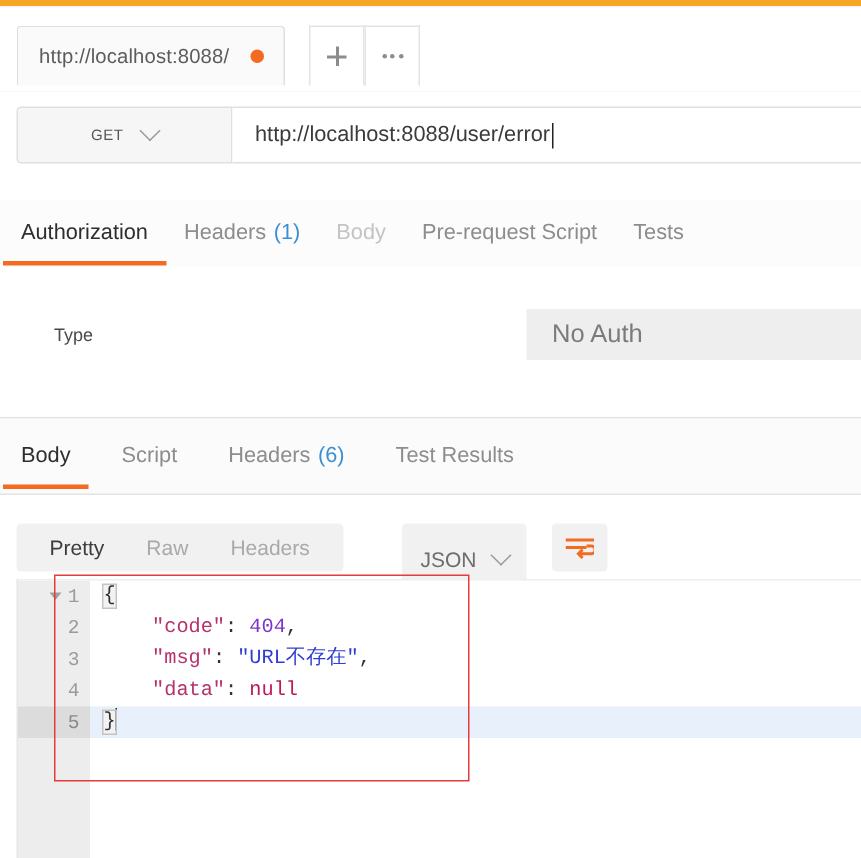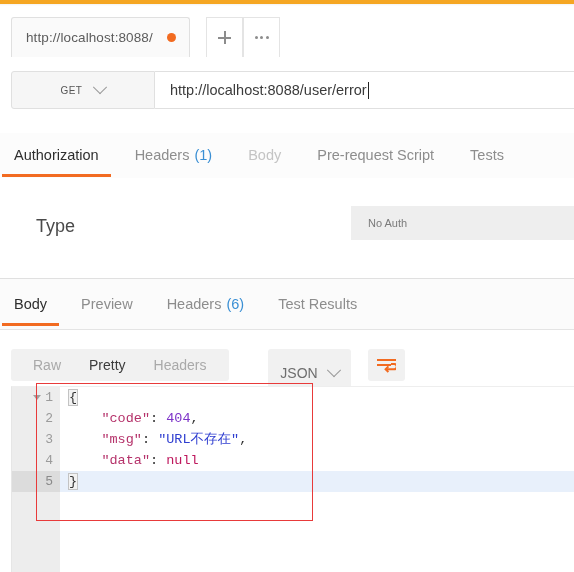--- a/index.html
+++ b/index.html
@@ -200,36 +200,36 @@
   
   .auth-body {
     position: absolute;
     left: 0; top: 178px;
     width: 574px; height: 100px;
     background: #ffffff;
   }
   .type-label {
     position: absolute;
     left: 36px; top: 38px;
-    font-size: 18px;
+    font-size: 12px;
     color: #4a4a4a;
   }
   .noauth-box {
     position: absolute;
     left: 351px; top: 28px;
     right: 0;
     height: 34px;
     background: #eeeeee;
     display: flex;
     align-items: center;
     padding-left: 17px;
     box-sizing: border-box;
   }
   .noauth-text {
-    font-size: 11px;
+    font-size: 17px;
     color: #7b7b7b;
   }
 
   
   .resp-divider {
     position: absolute;
     left: 0; top: 278px;
     width: 574px; height: 1px;
     background: #e0e0e0;
   }
@@ -406,21 +406,21 @@
       <span class="method-label">GET</span>
       <span class="chev"></span>
     </div>
     <div class="url-input">
       <span class="url-text">http://localhost:8088/user/error</span>
         <span class="caret"></span>
     </div>
   </div>
 
   <div class="req-tabs">
-    <div class="tabrow" id="req-tabrow" style="left: 2px; gap: 12px; justify-content: space-between;">
+    <div class="tabrow" id="req-tabrow" style="left: 2px;  justify-content: space-between;">
         <div class="tabitem active" style="padding: 0px 12px;">
           <span>Authorization</span>
           <div class="underline" style="left: 0px; right: 0px;"></div>
         </div>
         <div class="tabitem" style="padding: 0px 12px;">
           <span>Headers</span>
           <span class="count">(1)</span>
         </div>
         <div class="tabitem dim" style="padding: 0px 12px;">
           <span>Body</span>
@@ -443,36 +443,36 @@
 
   <div class="resp-divider"></div>
 
   <div class="resp-tabs">
     <div class="tabrow" id="resp-tabrow" style="left: 2px; top: 3px; gap: 10px;">
         <div class="tabitem active" style="padding: 0px 12px;">
           <span>Body</span>
           <div class="underline" style="left: 0px; right: 0px;"></div>
         </div>
         <div class="tabitem" style="padding: 0px 12px;">
-          <span>Preview</span>
+          <span>Script</span>
         </div>
         <div class="tabitem" style="padding: 0px 12px;">
           <span>Headers</span>
           <span class="count">(6)</span>
         </div>
         <div class="tabitem" style="padding: 0px 12px;">
           <span>Test Results</span>
         </div>
       </div>
   </div>
 
   <div class="resp-toolbar">
     <div class="segctl" id="segctl">
+        <div class="segbtn active">Pretty</div>
         <div class="segbtn">Raw</div>
-        <div class="segbtn active">Pretty</div>
         <div class="segbtn">Headers</div>
       </div>
     <div class="fmt-select">
       <span class="fmt-label">JSON</span>
       <span class="chev"></span>
     </div>
     <div class="wrap-btn">
       <svg width="19" height="15" viewBox="0 0 19 15">
         <rect x="0" y="1" width="19" height="2" fill="#f26b21"></rect>
         <rect x="0" y="6" width="14" height="2" fill="#f26b21"></rect>

